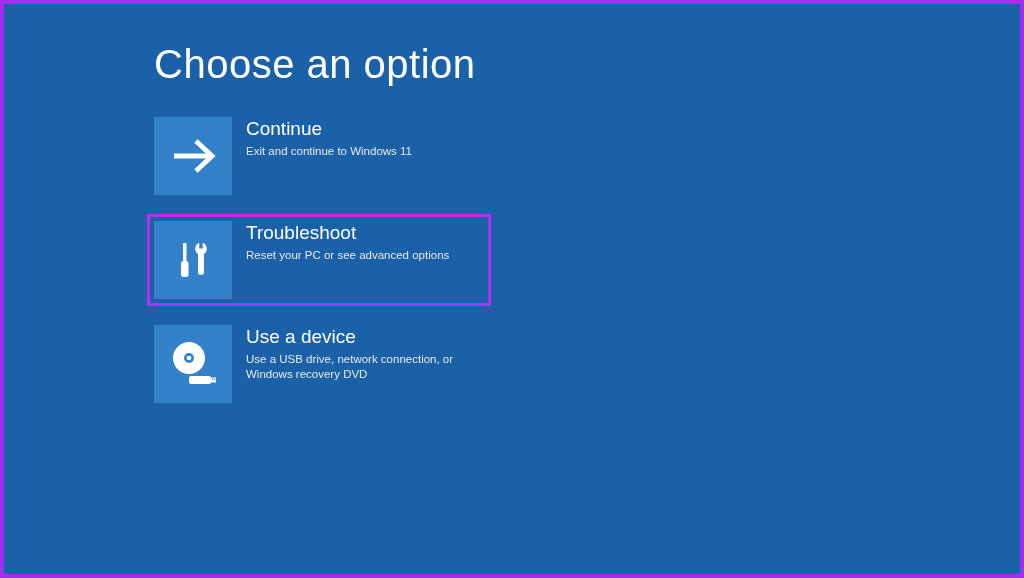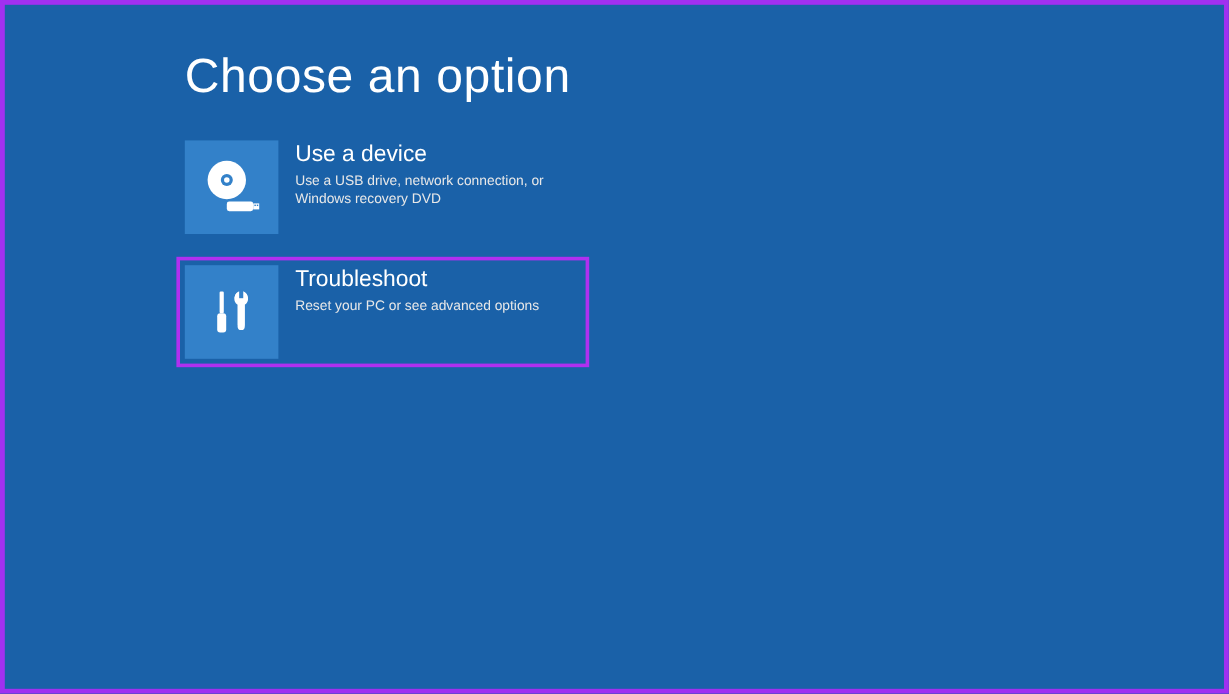--- a/index.html
+++ b/index.html
@@ -83,38 +83,32 @@
 </head>
 <body>
 
 <div class="container">
   <h1 class="page-title">Choose an option</h1>
 
   <div class="options-grid">
 
     <div class="col col-left">
 
-
       <div class="tile">
         <div class="tile-icon">
-          <svg width="56" height="56" viewBox="0 0 56 56">
-            <g fill="#ffffff">
-              <circle cx="24" cy="22" r="16"></circle>
-              <circle cx="24" cy="22" r="5" fill="#3381c9"></circle>
-              <circle cx="24" cy="22" r="2.3" fill="#ffffff"></circle>
-              <rect x="24" y="40" width="22" height="8" rx="2"></rect>
-              <rect x="46" y="41.5" width="5" height="5" fill="#ffffff"></rect>
-              <rect x="47" y="42.5" width="1.2" height="1.2" fill="#3381c9"></rect>
-              <rect x="49" y="42.5" width="1.2" height="1.2" fill="#3381c9"></rect>
+          <svg width="50" height="50" viewBox="0 0 50 50">
+            <g stroke="#ffffff" stroke-width="5" fill="none" stroke-linecap="butt">
+              <line x1="6" y1="25" x2="42" y2="25"></line>
+              <polyline points="28,10 44,25 28,40" stroke-linejoin="miter"></polyline>
             </g>
           </svg>
         </div>
         <div class="tile-text">
-          <div class="tile-title">Use a device</div>
-          <div class="tile-desc">Use a USB drive, network connection, or Windows recovery DVD</div>
+          <div class="tile-title">Continue</div>
+          <div class="tile-desc">Exit and continue to Windows 11</div>
         </div>
       </div>
 
       <div class="tile highlighted">
         <div class="tile-icon">
           <svg width="46" height="46" viewBox="0 0 46 46">
             <g fill="#ffffff">
 
               <rect x="13" y="6" width="3.5" height="18" rx="1"></rect>
               <rect x="11" y="24" width="7.5" height="16" rx="2.5"></rect>
@@ -125,17 +119,37 @@
               <rect x="28.2" y="15" width="5.6" height="21" rx="2.8" fill="#ffffff"></rect>
             </g>
           </svg>
         </div>
         <div class="tile-text">
           <div class="tile-title">Troubleshoot</div>
           <div class="tile-desc">Reset your PC or see advanced options</div>
         </div>
       </div>
 
+      <div class="tile">
+        <div class="tile-icon">
+          <svg width="56" height="56" viewBox="0 0 56 56">
+            <g fill="#ffffff">
+              <circle cx="24" cy="22" r="16"></circle>
+              <circle cx="24" cy="22" r="5" fill="#3381c9"></circle>
+              <circle cx="24" cy="22" r="2.3" fill="#ffffff"></circle>
+              <rect x="24" y="40" width="22" height="8" rx="2"></rect>
+              <rect x="46" y="41.5" width="5" height="5" fill="#ffffff"></rect>
+              <rect x="47" y="42.5" width="1.2" height="1.2" fill="#3381c9"></rect>
+              <rect x="49" y="42.5" width="1.2" height="1.2" fill="#3381c9"></rect>
+            </g>
+          </svg>
+        </div>
+        <div class="tile-text">
+          <div class="tile-title">Use a device</div>
+          <div class="tile-desc">Use a USB drive, network connection, or Windows recovery DVD</div>
+        </div>
+      </div>
+
     </div>
 
 
   </div>
 </div>
 
 </body></html>

